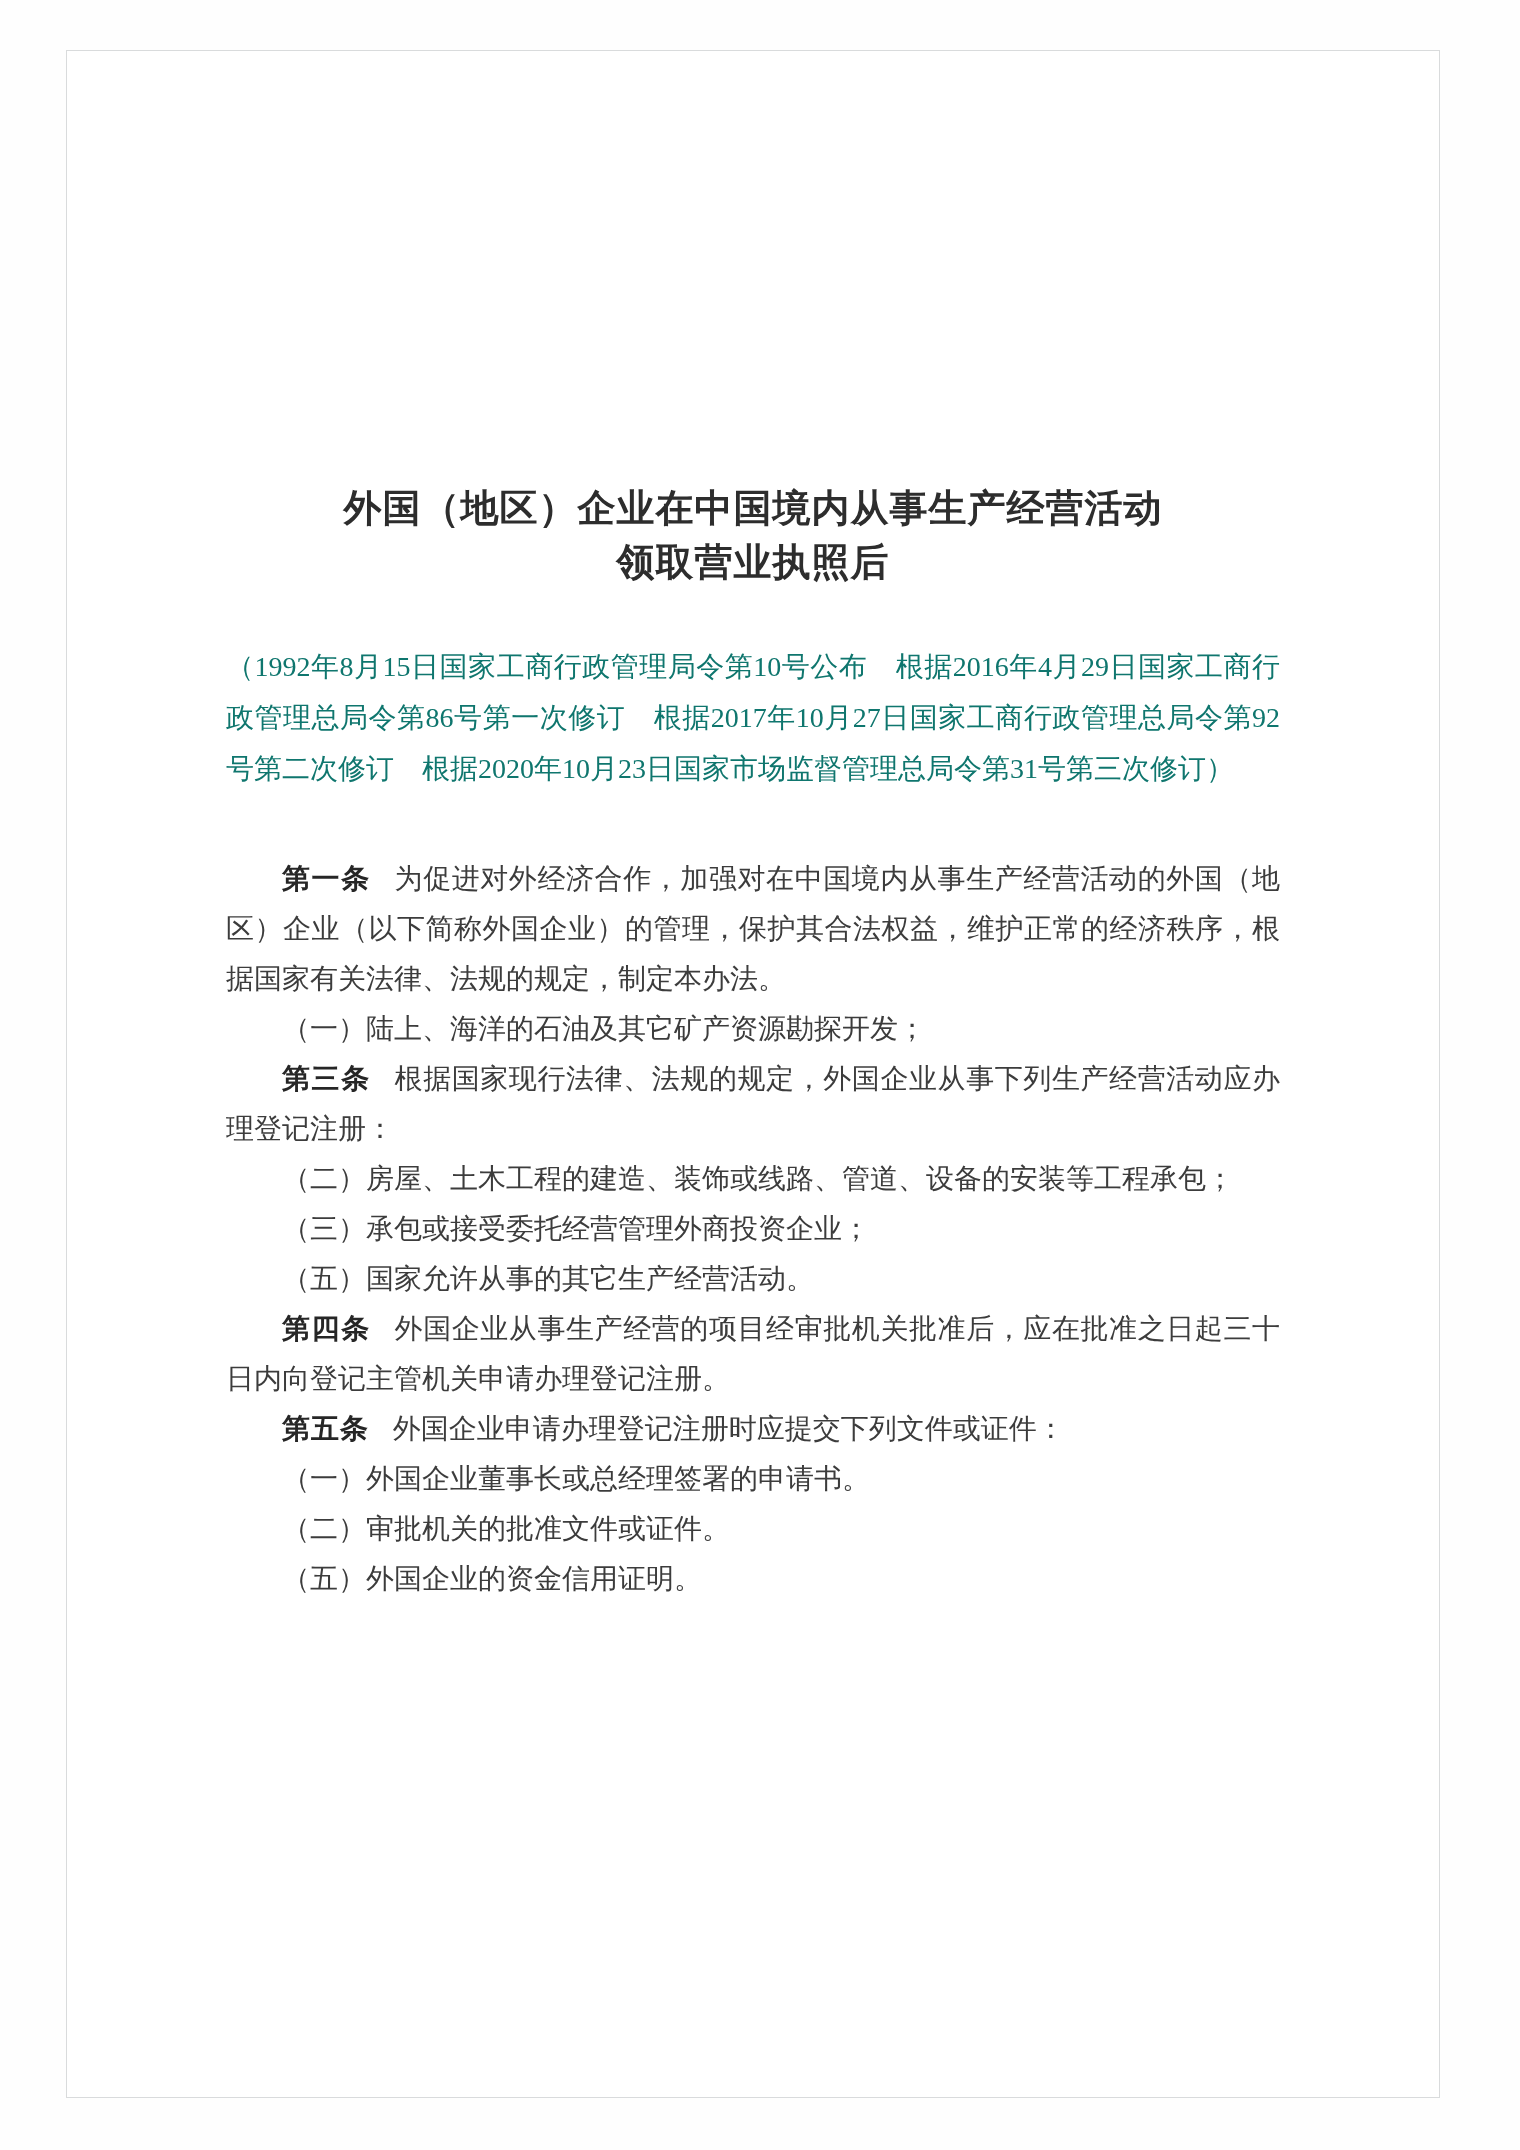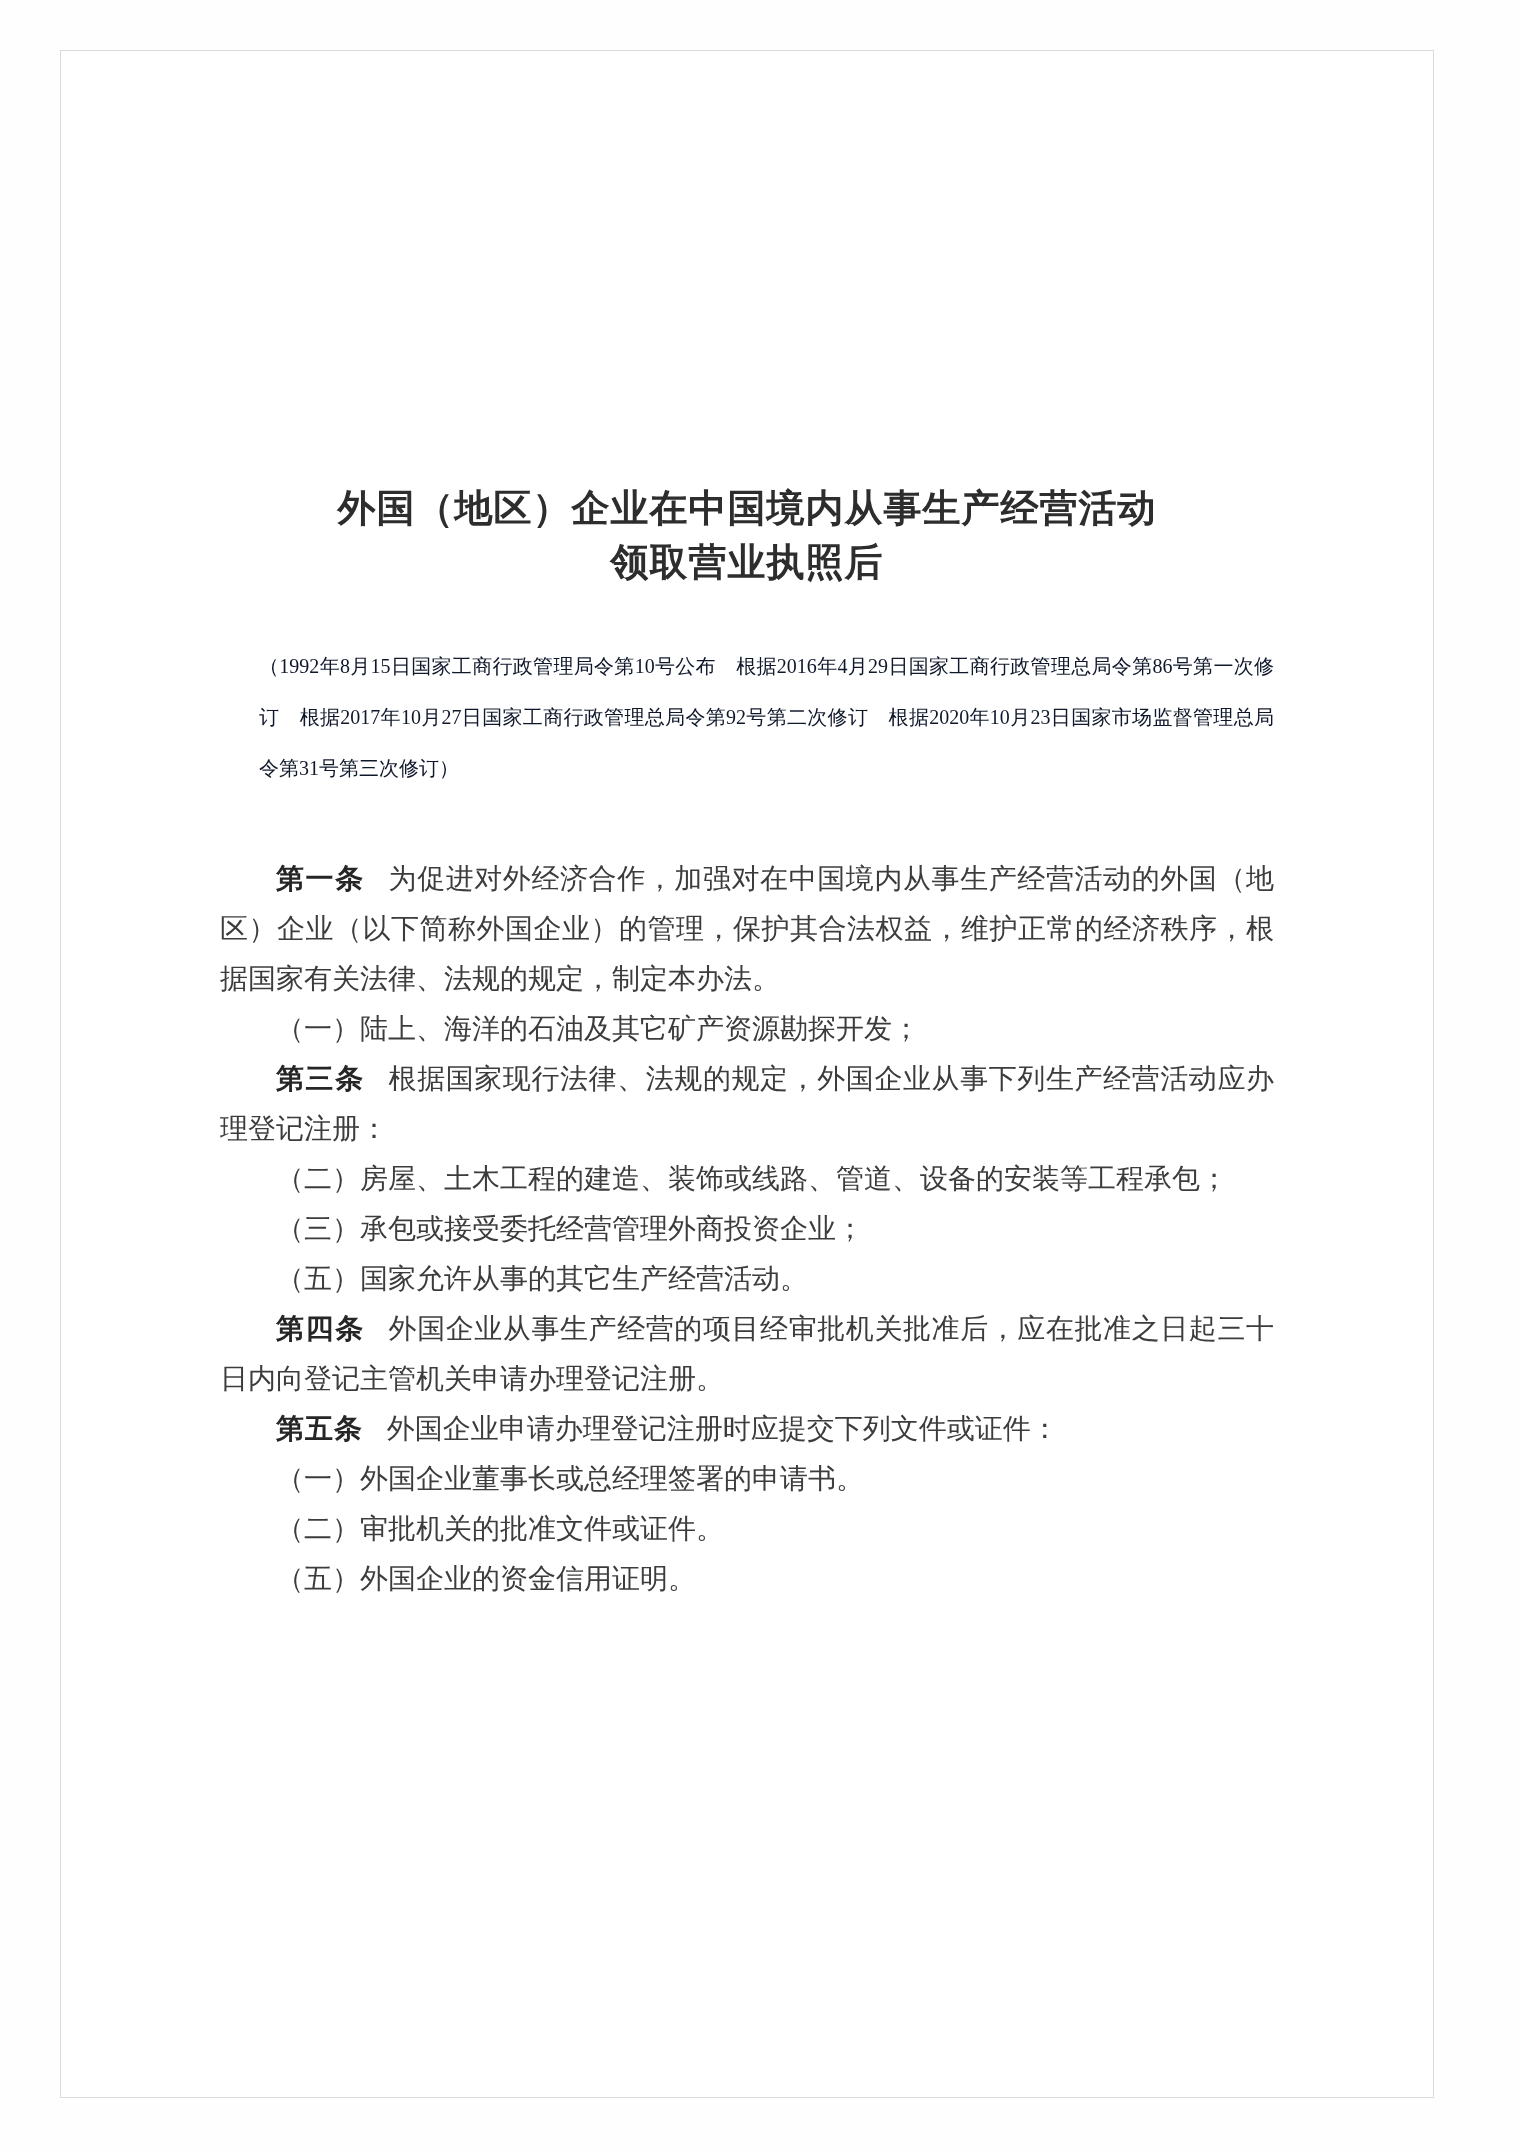--- a/index.html
+++ b/index.html
@@ -14,21 +14,21 @@
 
   .canvas {
     position: relative;
     width: 1520px;
     height: 2150px;
     background: #fefefe;
   }
 
   .page {
     position: absolute;
-    left: 60px;
+    left: 66px;
     top: 50px;
     width: 1374px;
     height: 2048px;
     background: #ffffff;
     border: 1px solid #d9dbdc;
   }
 
   .content {
     position: absolute;
     left: 159px;
@@ -43,25 +43,24 @@
     line-height: 54px;
     font-weight: 700;
     letter-spacing: 1px;
     color: #2d2d2d;
     font-family: "Liberation Serif", "DejaVu Serif", serif;
   }
   .title-line { display: block; }
 
   .preamble {
     margin-top: 52px;
-    font-size: 20px;
+    font-size: 28px;
     line-height: 51px;
     text-align: justify;
-    color: #0f172a;
-    margin-left: 39px;
+    color: #0f766e;
   }
 
   .body-text {
     margin-top: 60px;
   }
 
   .para {
     font-size: 28px;
     line-height: 50px;
     text-align: justify;

